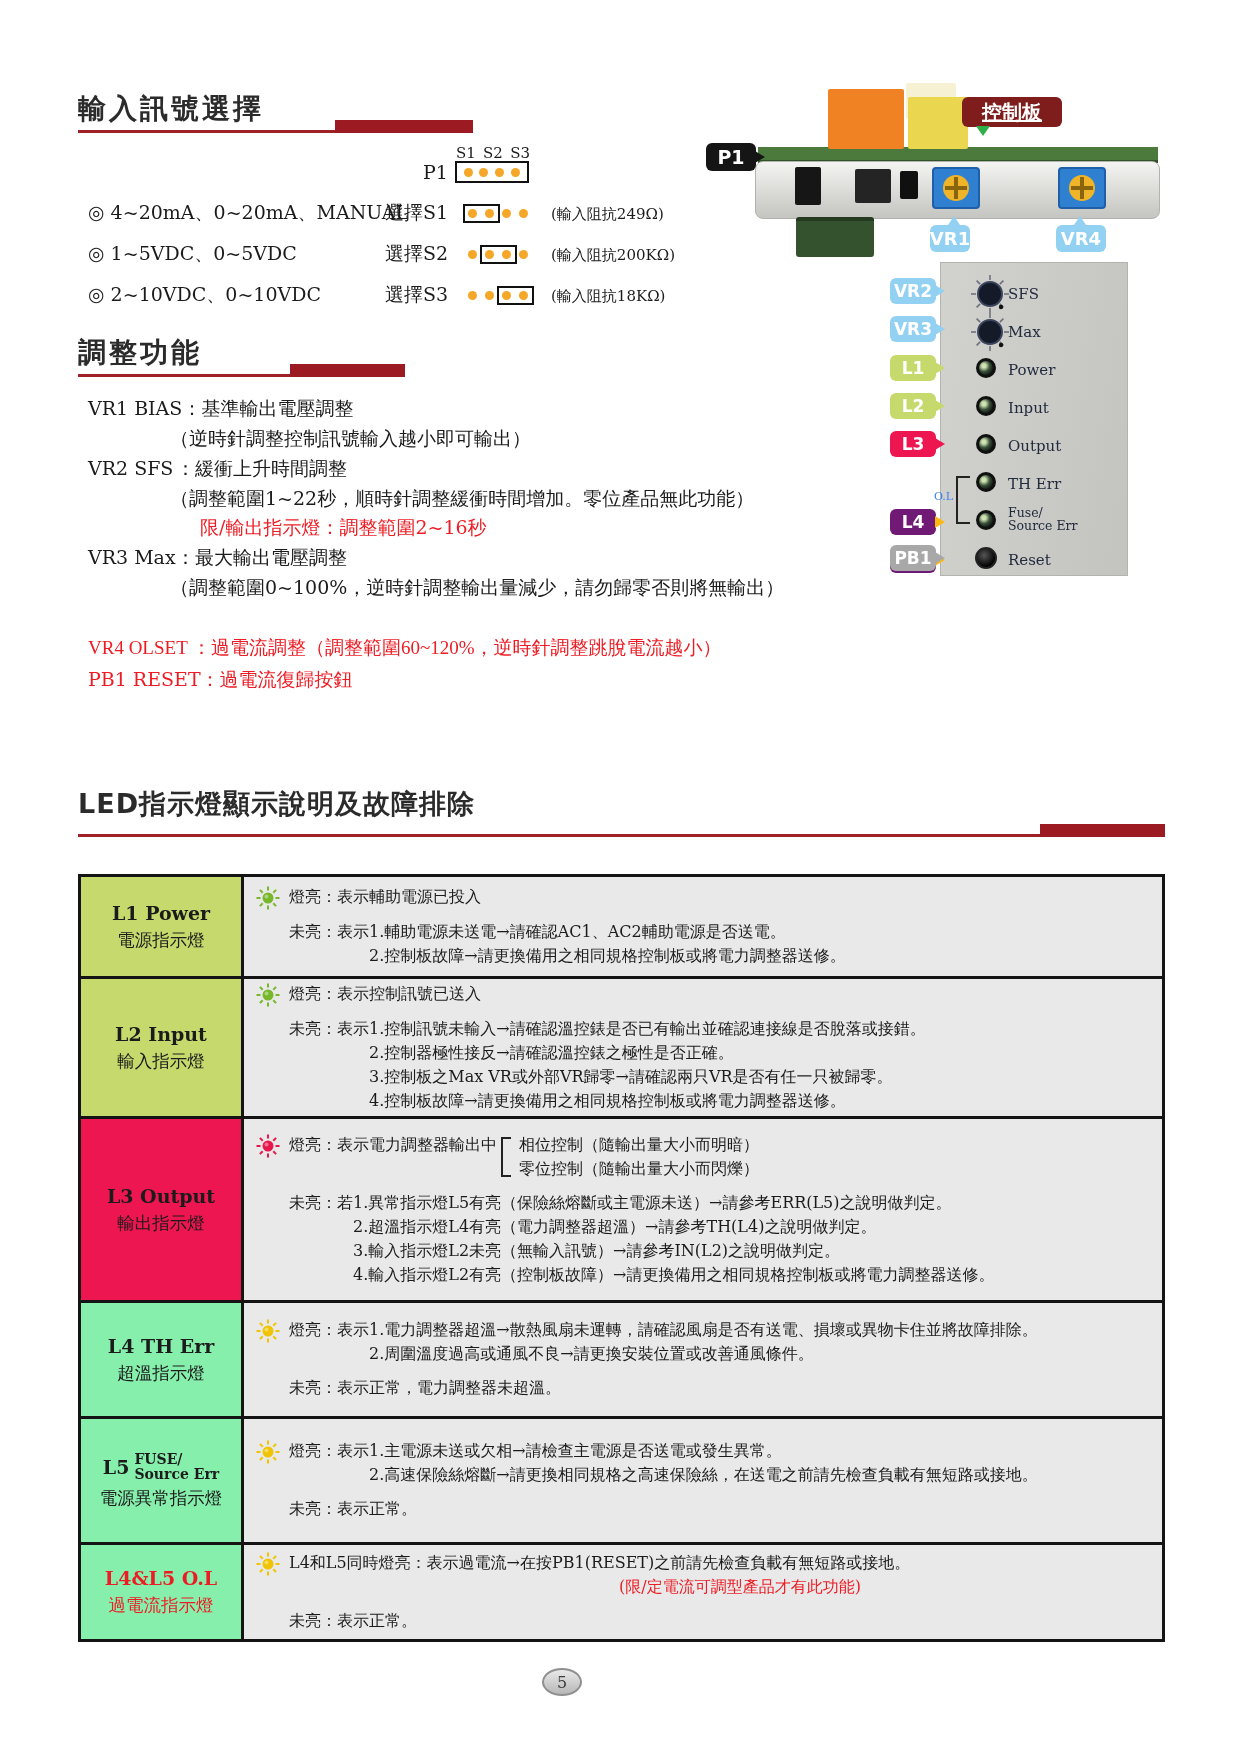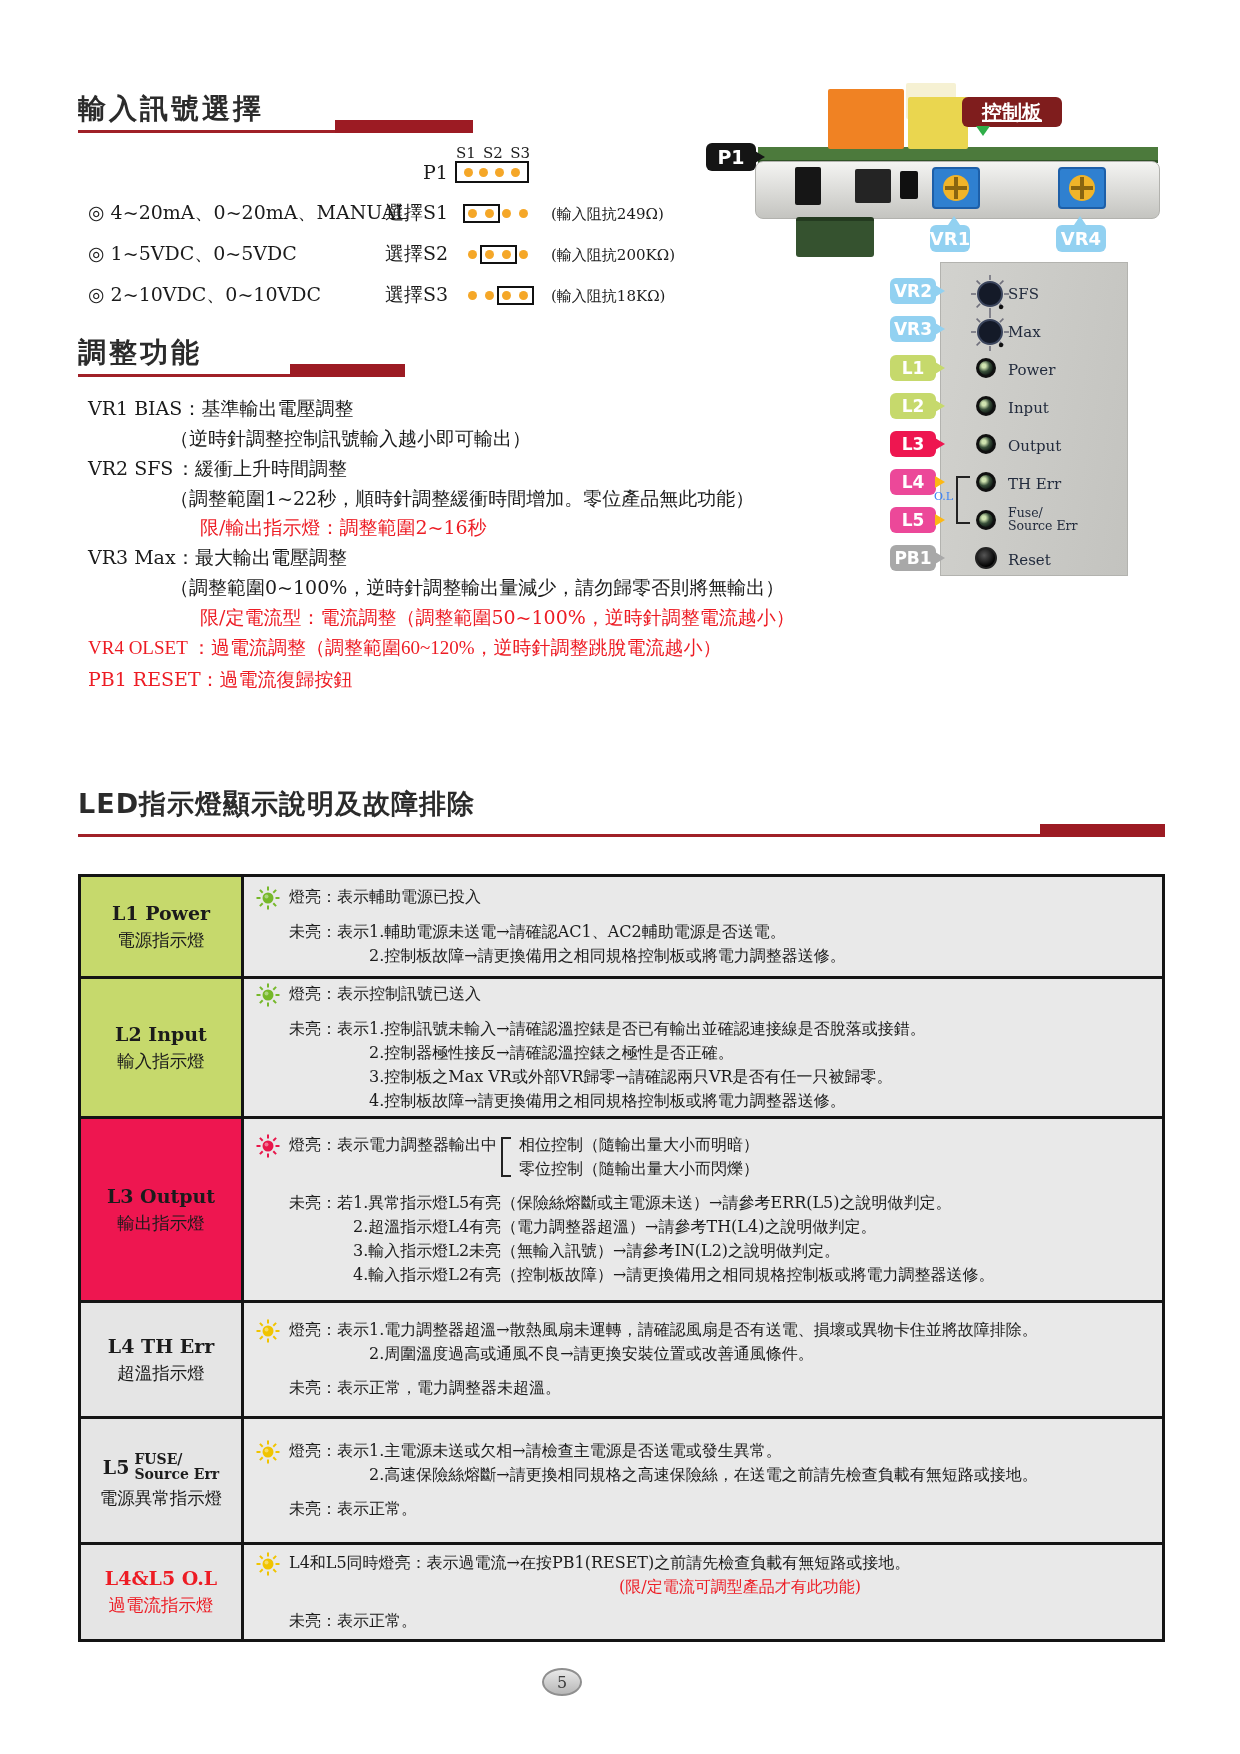--- a/index.html
+++ b/index.html
@@ -62,21 +62,21 @@
   .tail-u::after { top:-9px; left:18px; border-left:6px solid transparent; border-right:6px solid transparent;
                    border-bottom:9px solid #000; }
   .tail-d::after { bottom:-9px; left:14px; border-left:7px solid transparent; border-right:7px solid transparent;
                    border-top:10px solid #000; }
   .c-green { background:#7f1d1d;text-decoration:underline; }  .c-green.tail-d::after { border-top-color:#2fae49; }
   .c-black { background:#151515; }  .c-black.tail-r::after { border-left-color:#151515; }
   .c-blue  { background:#92d1f1; }  .c-blue.tail-r::after  { border-left-color:#92d1f1; }
   .c-blue.tail-u::after { border-bottom-color:#92d1f1; }
   .c-yg    { background:#c6d96c; }  .c-yg.tail-r::after    { border-left-color:#c6d96c; }
   .c-crim  { background:#ee1650; }  .c-crim.tail-r::after  { border-left-color:#ee1650; }
-  .c-amber { background:#ec4899; }  .c-amber.tail-r::after { border-left-color:#fdb813; }
+  .c-amber { background:#701a75;margin-top:40px; }  .c-amber.tail-r::after { border-left-color:#fdb813; }
   .c-gray  { background:#a8a8a8; }  .c-gray.tail-r::after  { border-left-color:#a8a8a8; }
 
   
   .adj { position:absolute; font-size:19px; white-space:nowrap; }
   .l-key { left:88px; }
   .l-paren { left:170px; }
   .l-limit { left:200px; }
   .adj .k { display:inline-block; min-width:88px; }
   .adj .k-wide { min-width:104px; }
   .red { color:#ed1c24; }
@@ -98,21 +98,21 @@
   .oltext { position:absolute; left:46px; top:228px; font-size:11px; color:#3b82f6; }
 
   
   .ltable { position:absolute; left:78px; top:874px; width:1087px; border:3px solid #141414; }
   .trow { display:flex; border-bottom:3px solid #141414; }
   .trow:last-child { border-bottom:none; }
   .tcell-l { width:163px; border-right:3px solid #141414; display:flex; flex-direction:column;
              align-items:center; justify-content:center; gap:4px; padding:4px; }
   .bg-green { background:#c6d96c; }
   .bg-crim  { background:#ee1650; }
-  .bg-amber { background:#e5e5e5; }
+  .bg-amber { background:#86efac; }
   .name-en { font-weight:bold; font-size:19px; }
   .name-zh { font-size:17.5px; }
   .l5name { display:flex; align-items:center; gap:5px; }
   .l5sub { font-weight:bold; font-size:14px; line-height:15px; }
   .red-cell { color:#ed1c24; }
   .tcell-r { flex:1; background:#e9e9e9; padding:9px 12px; display:flex; flex-direction:column;
              justify-content:center; gap:10px; font-size:16px; line-height:1.5; }
   .entry { display:flex; gap:9px; }
   .entry .icon { flex:0 0 auto; width:24px; height:24px; margin-top:1px; }
   .dotc { width:17px; height:17px; border-radius:50%; margin:3px; }
@@ -205,23 +205,20 @@
     <span>（調整範圍1~22秒，順時針調整緩衝時間增加。零位產品無此功能）</span>
   </div>
   <div class="adj l-limit red" style="top:515px;">
     <span>限/輸出指示燈：調整範圍2~16秒</span>
   </div>
   <div class="adj l-key" style="top:545px;">
     <span class="k">VR3 Max</span><span>：</span><span>最大輸出電壓調整</span>
   </div>
   <div class="adj l-paren" style="top:575px;">
     <span>（調整範圍0~100%，逆時針調整輸出量減少，請勿歸零否則將無輸出）</span>
-  </div>
-  <div class="adj l-limit red" style="top:605px;">
-    <span>限/定電流型：電流調整（調整範圍50~100%，逆時針調整電流越小）</span>
   </div>
   <div class="adj l-key red" style="top:635px;font-family:Liberation Serif, serif;">
     <span class="k k-wide">VR4 OLSET</span><span>：</span><span>過電流調整（調整範圍60~120%，逆時針調整跳脫電流越小）</span>
   </div>
   <div class="adj l-key red" style="top:667px;">
     <span class="k k-wide">PB1 RESET</span><span>：</span><span>過電流復歸按鈕</span>
   </div>
 
   <div class="panel">
     <div class="face"></div>

